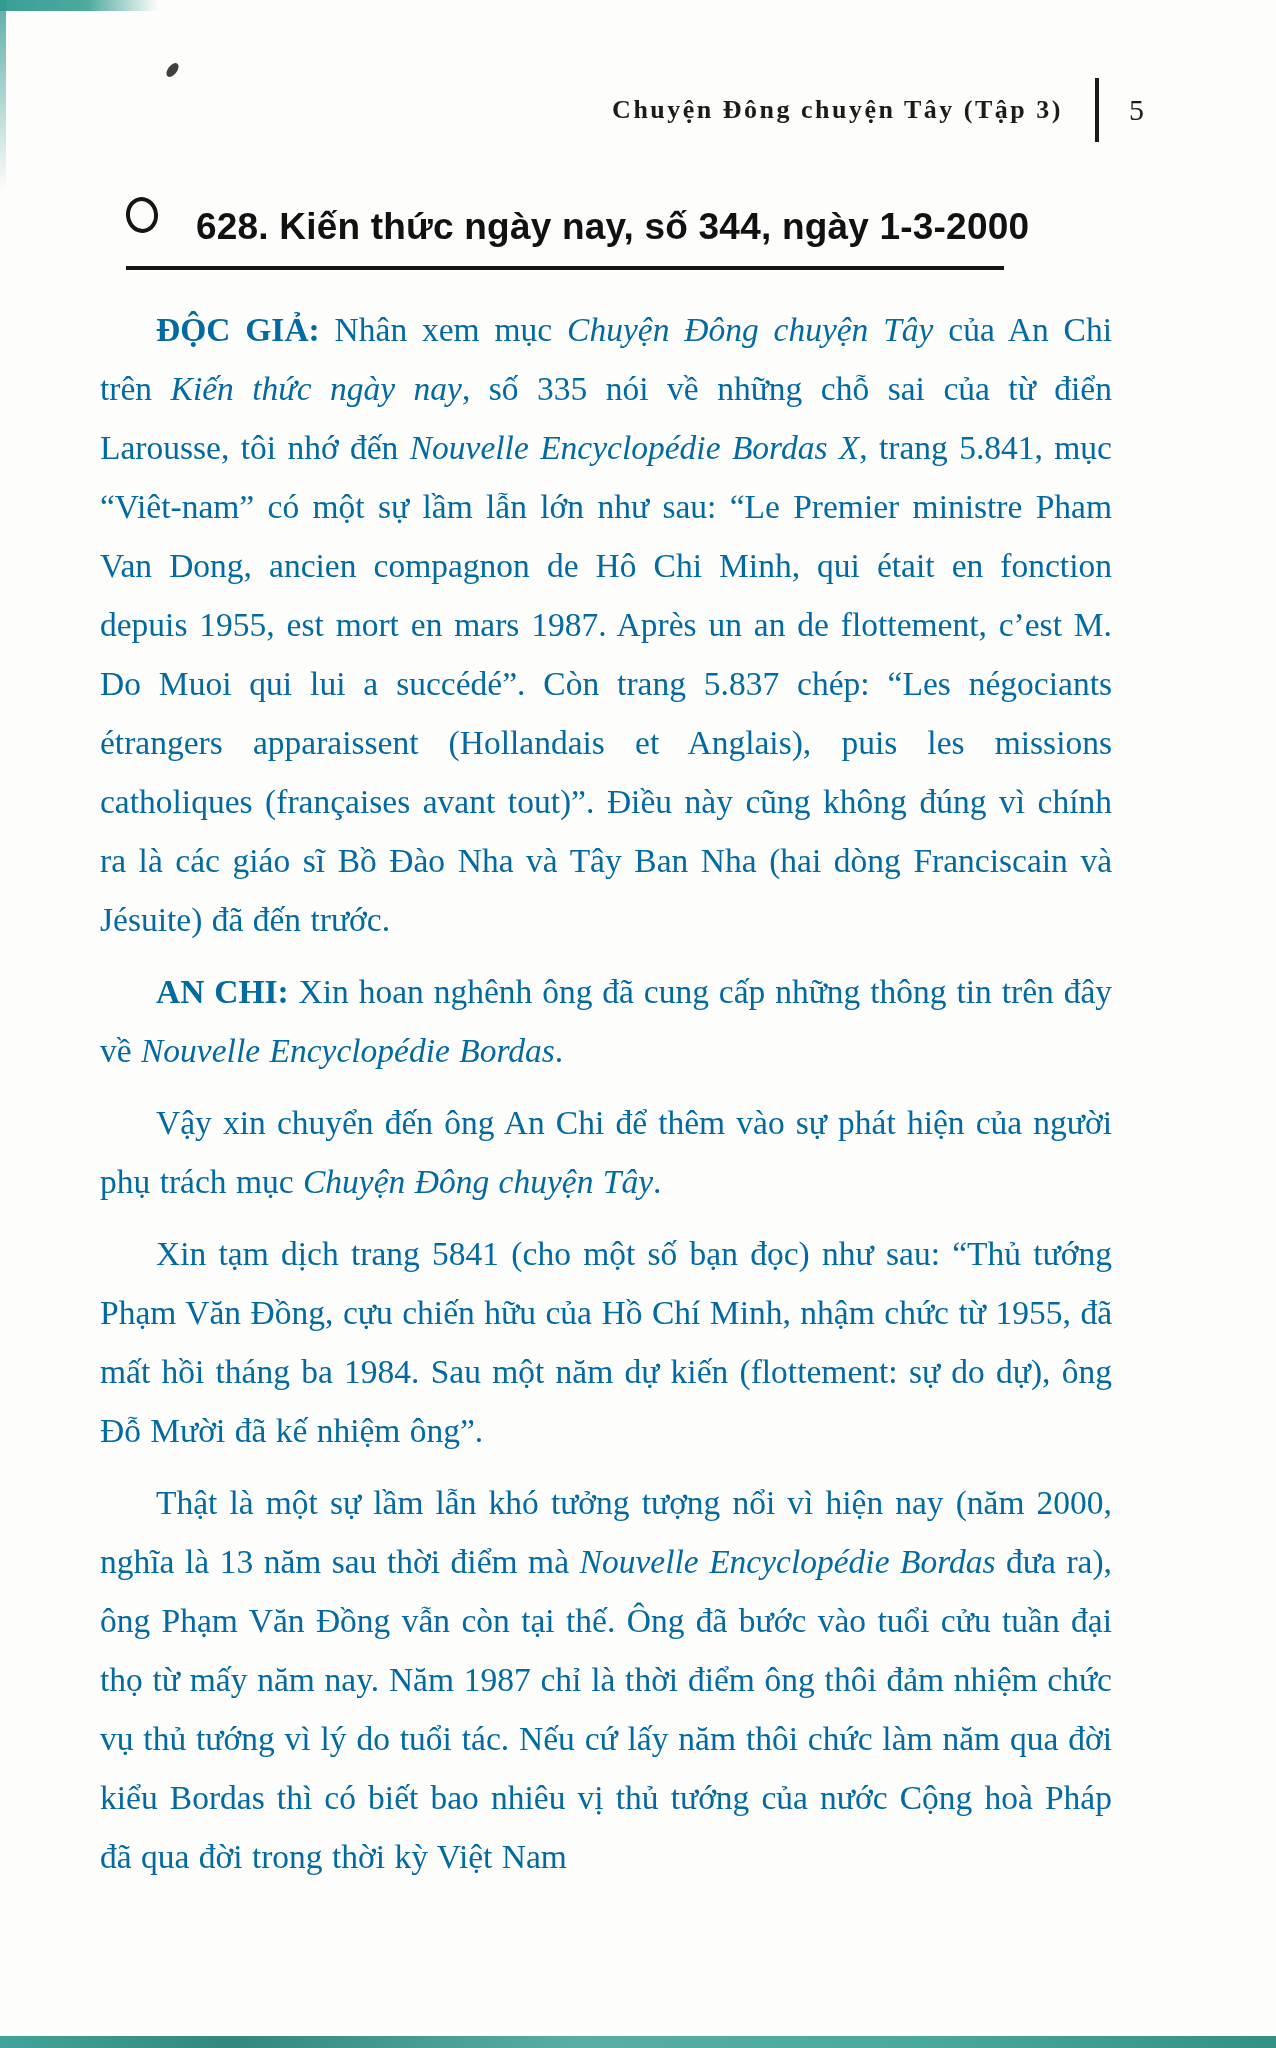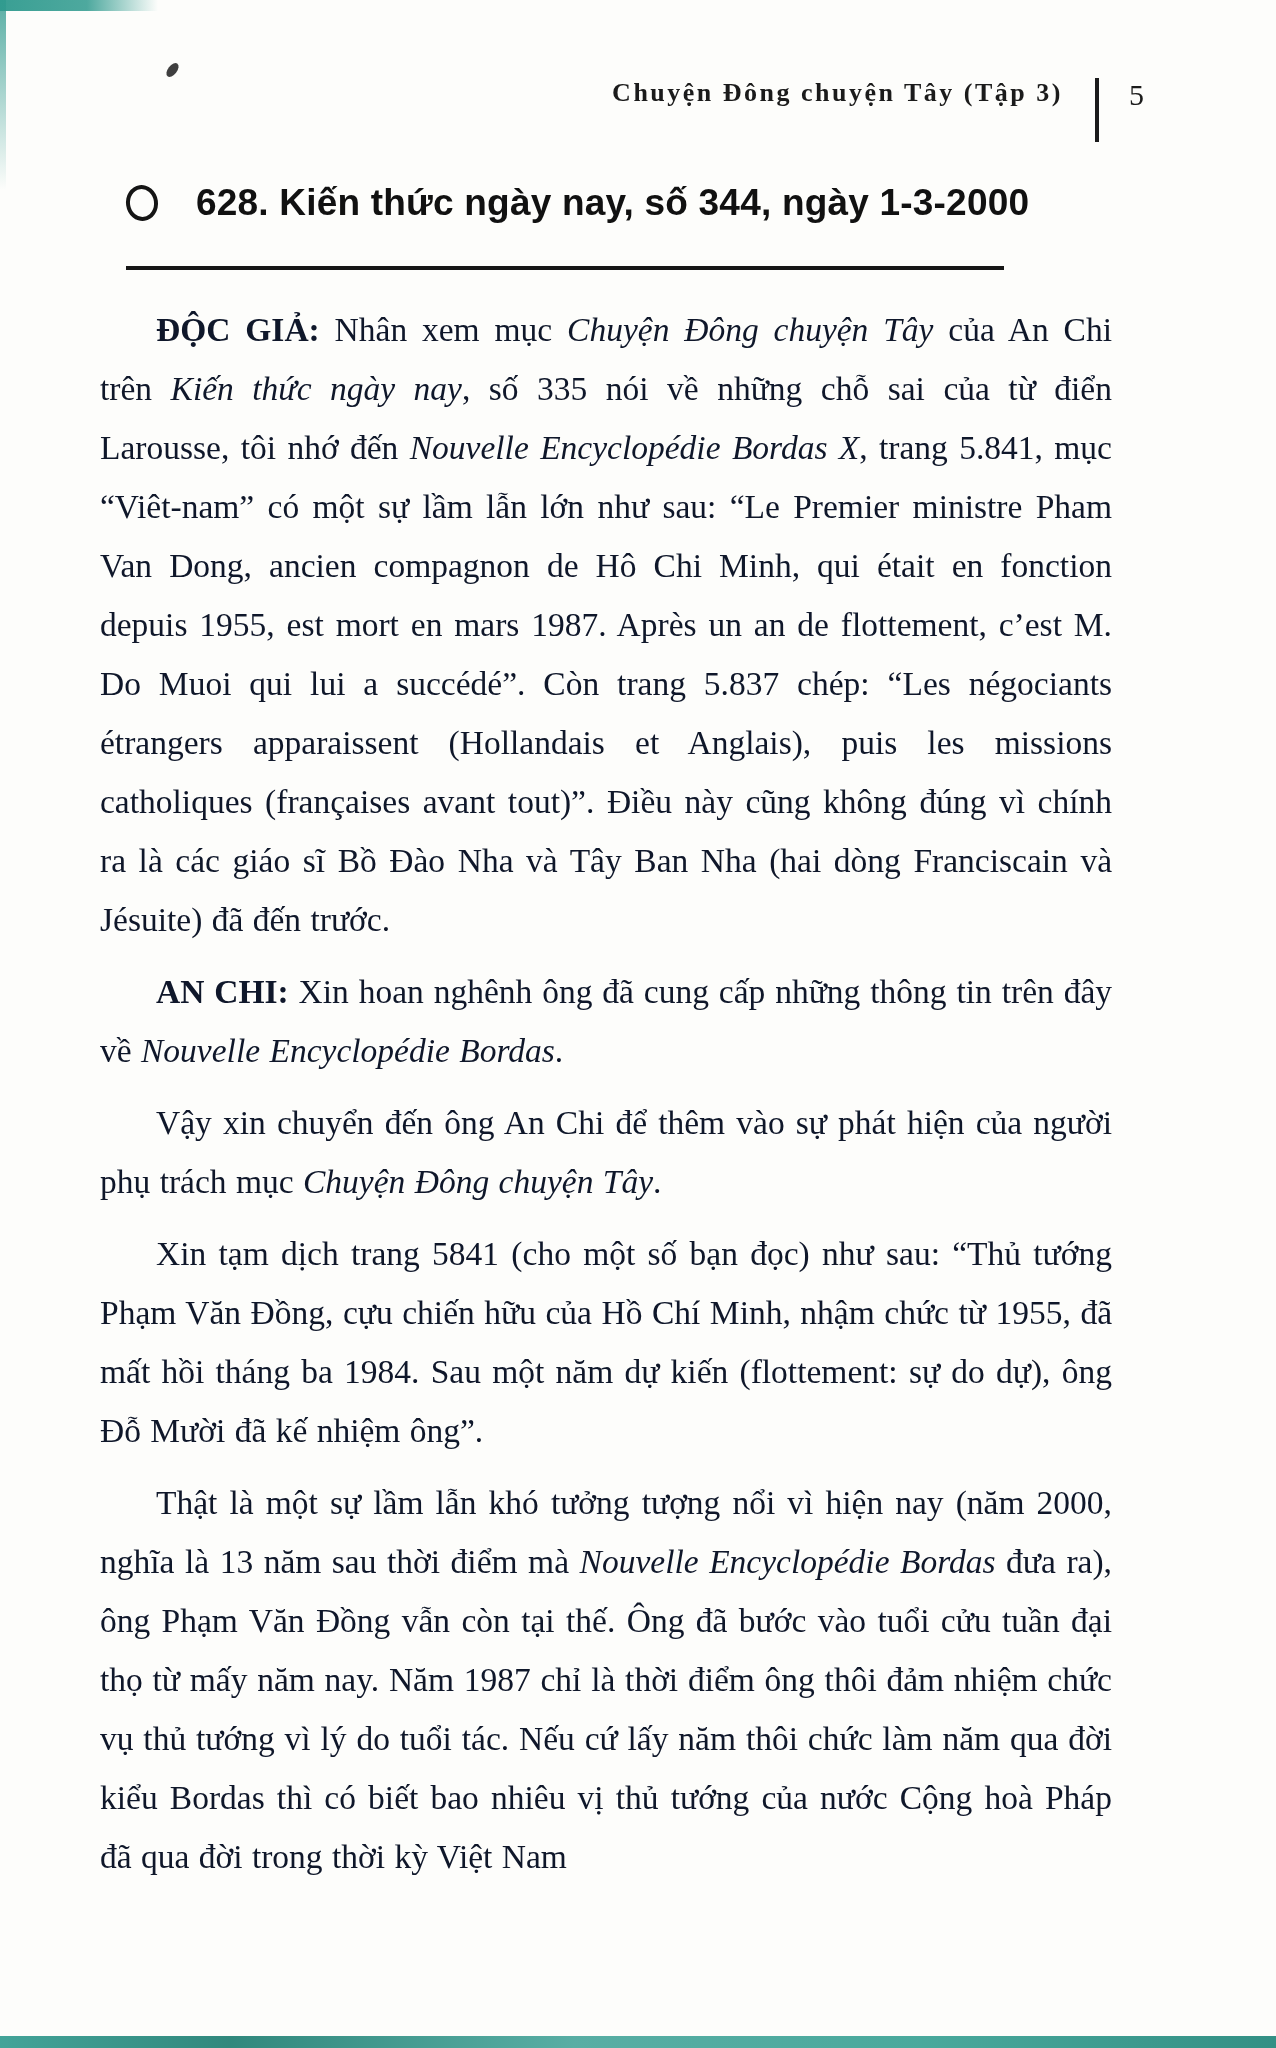--- a/index.html
+++ b/index.html
@@ -37,21 +37,21 @@
     background: #2a2a2a;
     border-radius: 50%;
     transform: rotate(38deg);
     opacity: 0.9;
   }
 
   
   .running-header {
     position: absolute;
     top: 78px; right: 132px;
-    display: flex; align-items: flex-start;
+    display: flex; align-items: center;
   }
   .running-title {
     font-size: 26px;
     font-weight: 700;
     letter-spacing: 2.5px;
     color: #1b1b1b;
     white-space: nowrap;
   }
   .header-divider {
     width: 4px; height: 64px;
@@ -79,41 +79,42 @@
     margin-right: 38px;
     transform: rotate(-8deg);
   }
   .article-title {
     font-family: "Liberation Sans", "DejaVu Sans", sans-serif;
     font-weight: 700;
     font-size: 37px;
     letter-spacing: 0.2px;
     color: #111;
     white-space: nowrap;
+    margin-top: 24px;
   }
   .heading-rule {
     position: absolute;
     left: 126px; top: 266px;
     width: 878px; height: 0;
     border-top: 4px solid #161616;
   }
 
   
   .article-body {
     position: absolute;
     left: 100px; top: 300px;
     width: 1012px;
   }
   .article-body p.para {
     margin: 0 0 13px 0;
     font-size: 33.5px;
     line-height: 59px;
     text-align: justify;
     text-indent: 56px;
-    color: #0f172a;
+    color: #0369a1;
     word-spacing: 1px;
   }
   .article-body p.para span.b { font-weight: 700; }
   .article-body p.para span.i { font-style: italic; }
 </style>
 </head>
 <body>
 
 <div class="scan-edge-top"></div>
 <div class="scan-edge-left"></div>

